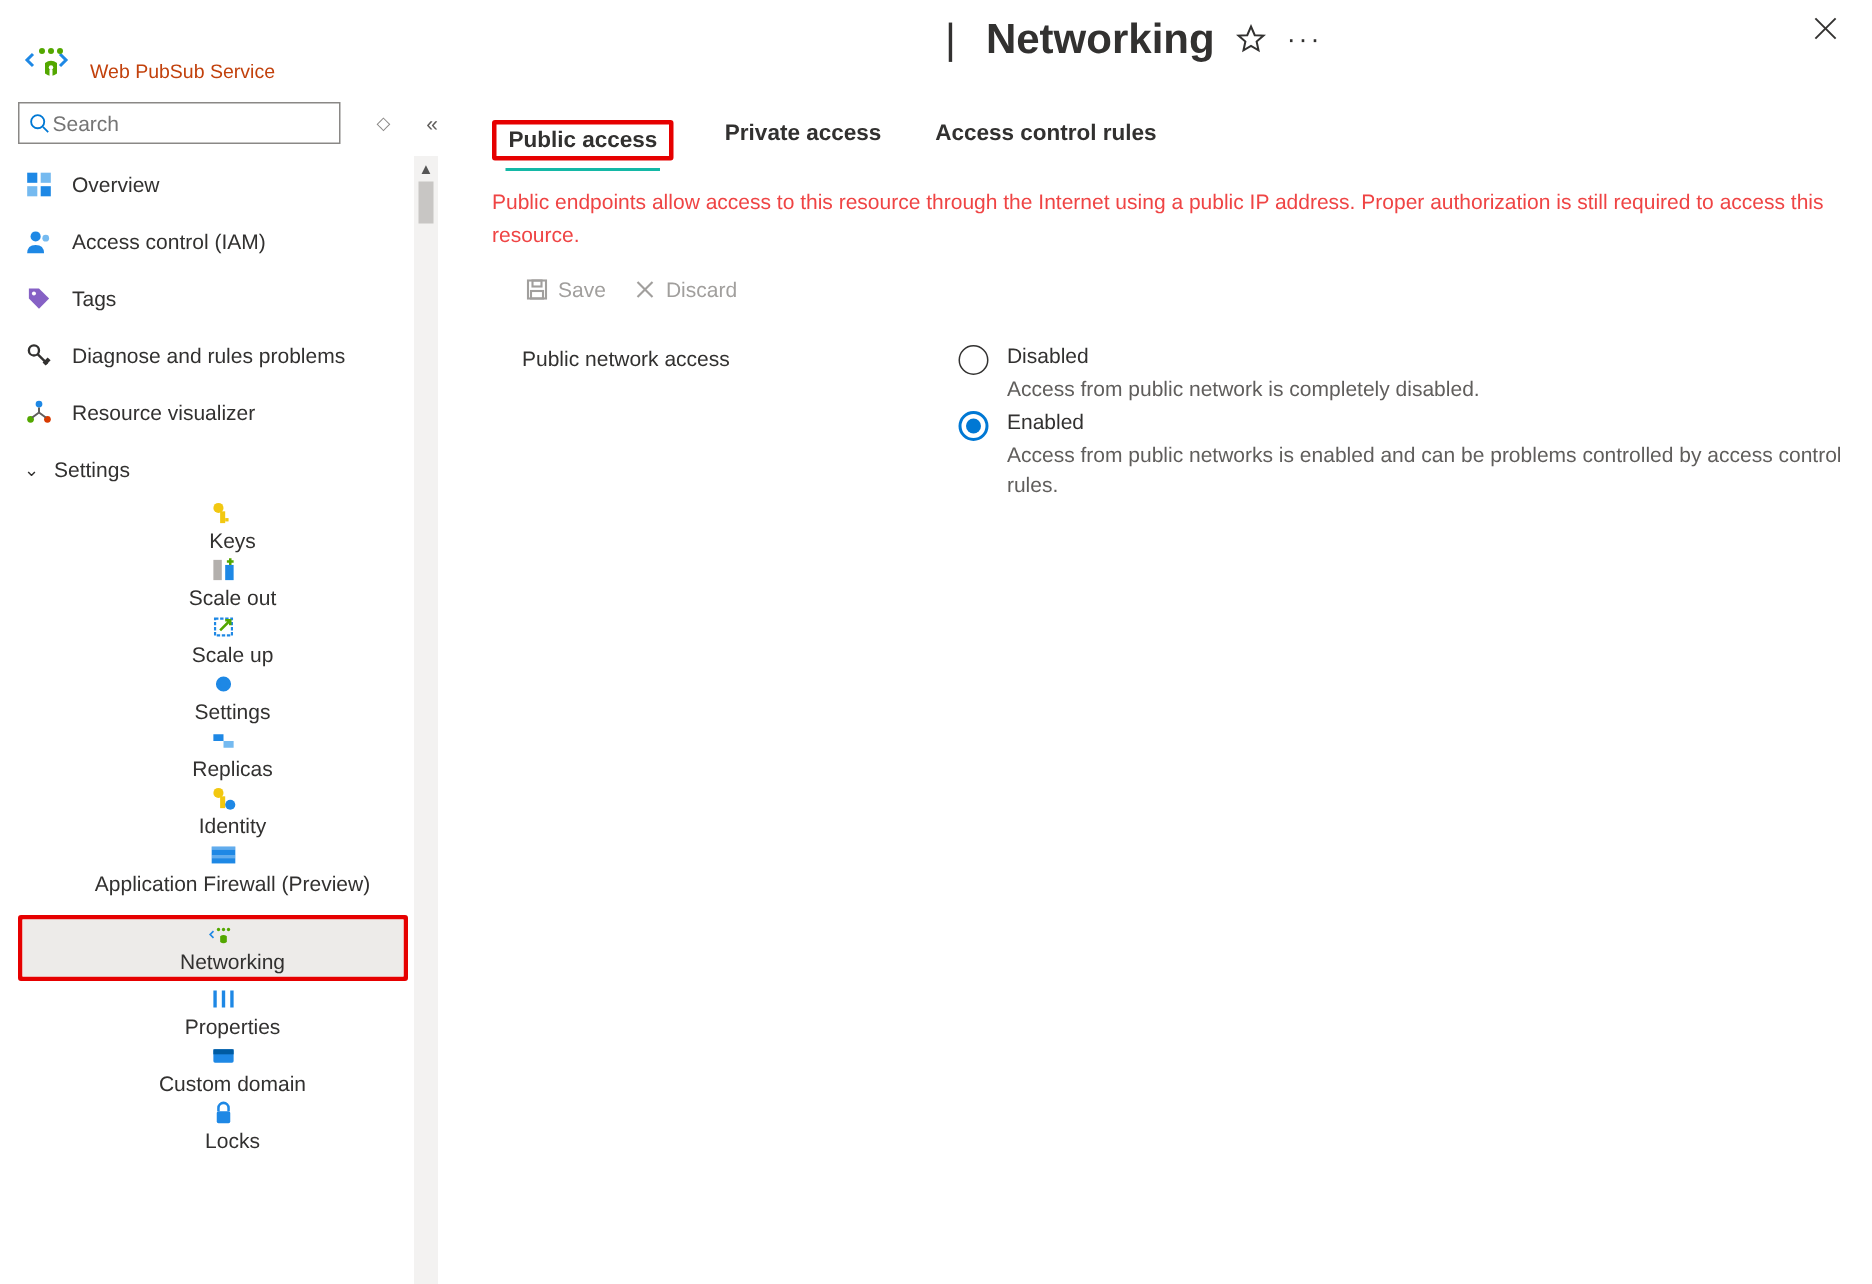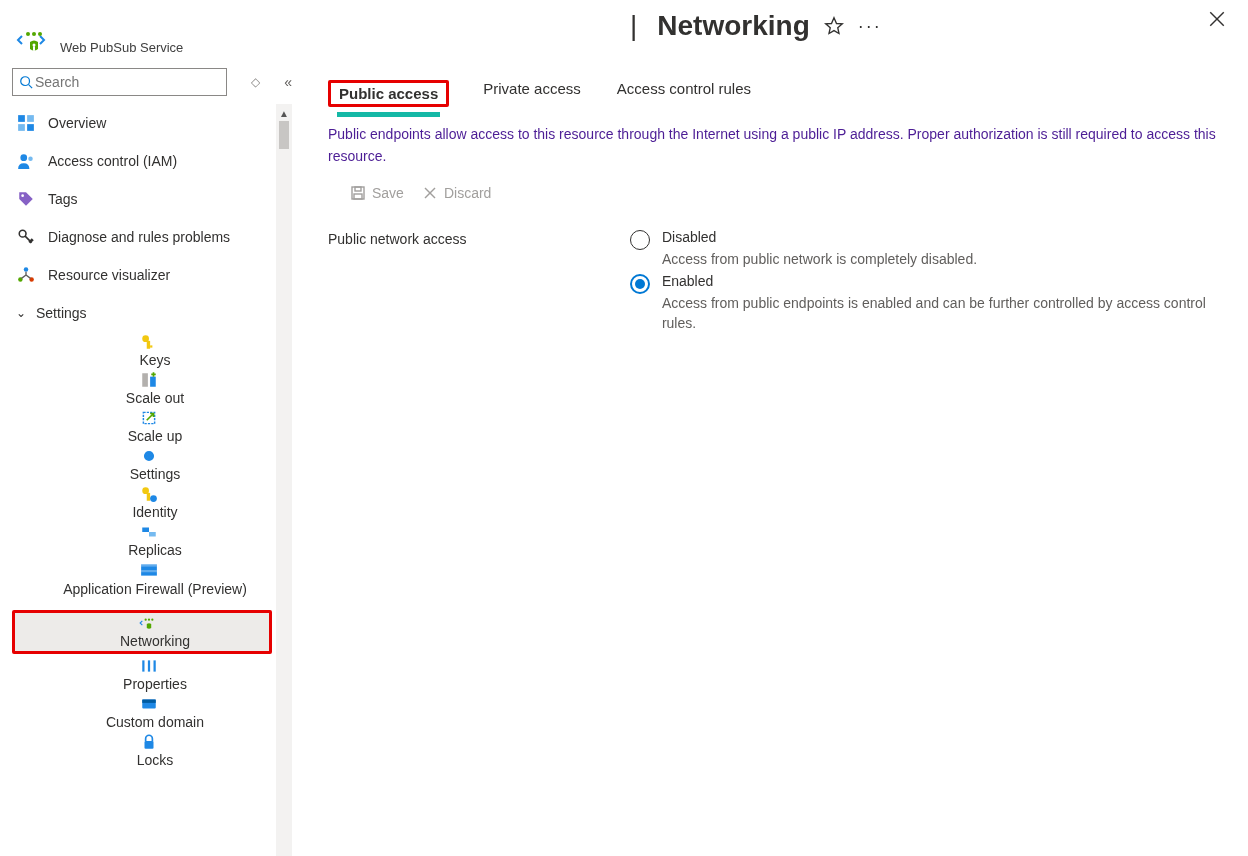--- a/index.html
+++ b/index.html
@@ -6,21 +6,21 @@
   html, body { margin:0; padding:0; font-family: "Segoe UI", Arial, sans-serif; font-size:14px; color:#323130; background:#fff; }
   .root { display:flex; flex-direction:column; width:1248px; height:856px; overflow:hidden; }
   .header { display:flex; align-items:center; justify-content:space-between; padding:10px 22px 0 10px; }
   .header-left { display:flex; align-items:center; }
   .page-title-row { display:flex; align-items:center; gap:14px; }
   .bar-sep { font-size:28px; color:#323130; margin-right:6px;}
   .page-title { font-size:28px; font-weight:600; }
   .icon-btn { cursor:pointer; color:#605e5c; display:inline-flex; align-items:center; justify-content:center; }
   .service-row { display:flex; align-items:center; padding:0 0 10px 16px; margin-top:-6px; }
   .service-icon { width:36px; height:36px; margin-right:8px; }
-  .service-name { font-size:13px; color:#404040; margin-top:14px; }
+  .service-name { font-size:13px; color:#c2410c; margin-top:14px; }
   .body { display:flex; flex:1; min-height:0; }
   
   .sidebar { width:300px; display:flex; flex-direction:column; padding:0 8px 0 12px; }
   .search-row { display:flex; align-items:center; gap:24px; margin-bottom:8px; }
   .search-box { flex:1; display:flex; align-items:center; border:1px solid #8a8886; height:28px; padding:0 6px; color:#605e5c; }
   .search-box input { border:none; outline:none; flex:1; font-size:14px; color:#323130; background:transparent; }
   .drag-handle { color:#8a8886; font-size:12px; cursor:col-resize; }
   .collapse-btn { color:#605e5c; font-size:14px; cursor:pointer; }
   .nav { overflow-y:auto; flex:1; position:relative; padding-right:4px;}
   .nav-item { display:flex; align-items:center; height:38px; padding:0 4px; cursor:pointer; }
@@ -31,27 +31,27 @@
   .nav-group-caret { width:14px; margin-right:6px; color:#323130; font-size:12px;}
   .highlight-box { border:3px solid #e60000; border-radius:2px; }
   
   .scroll-strip { width:16px; background:#f3f2f1; display:flex; flex-direction:column; align-items:center; padding-top:4px;}
   .scroll-arrow { font-size:10px; color:#555; cursor:pointer;}
   .scroll-thumb { width:10px; flex:0 0 28px; background:#c8c6c4; margin-top:2px;}
   .nav-wrap { display:flex; flex:1; min-height:0; }
   
   .main { flex:1; padding:0 20px 0 28px; overflow:auto; }
   .tabs { display:flex; gap:32px; margin-top:2px; align-items:flex-end;}
-  .tab { padding:10px 2px 10px 2px; font-size:15px; color:#323130; cursor:pointer; }
-  .tab.active { font-weight:600; border-bottom:5px solid #14b8a6; }
+  .tab { padding:10px 2px 10px 2px; font-size:15px; color:#323130; cursor:pointer;font-weight:bold; }
+  .tab.active { font-weight:600; border-bottom:2px solid #14b8a6; }
   .tab-hl { padding:2px 6px; }
-  .desc { margin-top:16px; font-size:14px; line-height:22px; color:#4c1d95; }
+  .desc { margin-top:16px; font-size:14px; line-height:22px; color:#ef4444; }
   .toolbar { margin-top:18px; display:flex; gap:18px; color:#a19f9d; font-size:14px; padding-left:22px;}
   .tool-btn { display:flex; align-items:center; gap:6px; cursor:default; }
-  .form-row { display:flex; margin-top:28px; }
+  .form-row { display:flex; margin-top:28px;margin-left:20px; }
   .form-label { width:310px; font-size:14px; padding-top:2px;}
   .radio-col { display:flex; flex-direction:column; gap:4px; }
   .radio-opt { display:flex; gap:12px; }
   .radio-circle { width:20px; height:20px; border:1px solid #323130; border-radius:50%; flex:none; display:flex; align-items:center; justify-content:center; margin-top:1px;}
   .radio-circle.checked { border:2px solid #0078d4; }
   .radio-dot { width:10px; height:10px; background:#0078d4; border-radius:50%; }
   .radio-text .r-title { font-size:14px; }
   .radio-text .r-desc { font-size:14px; color:#605e5c; margin-top:4px; line-height:20px;}
 </style>
 </head>
@@ -201,35 +201,35 @@
                 <svg width="18" height="18" viewBox="0 0 16 16" fill="#1e88e5">
                   <circle cx="8" cy="8" r="3" fill="#fff" stroke="#1e88e5" stroke-width="3"></circle>
                   <circle cx="8" cy="8" r="2" fill="#1e88e5"></circle>
                 </svg>
               </span>
             <span class="nv-label">Settings</span>
           </div>
           <div class="nav-item nav-sub">
             <span class="nv-icon">
                 <svg width="18" height="18" viewBox="0 0 16 16">
+                  <rect x="2" y="4" width="6" height="4" fill="#1e88e5"></rect>
+                  <rect x="8" y="8" width="6" height="4" fill="#75baf0"></rect>
+                </svg>
+              </span>
+            <span class="nv-label">Replicas</span>
+          </div>
+          <div class="nav-item nav-sub">
+            <span class="nv-icon">
+                <svg width="18" height="18" viewBox="0 0 16 16">
                   <circle cx="5" cy="5" r="3" fill="#f2c811"></circle>
                   <rect x="6" y="7" width="3" height="7" fill="#f2c811"></rect>
                   <circle cx="12" cy="12" r="3" fill="#1e88e5"></circle>
                 </svg>
               </span>
             <span class="nv-label">Identity</span>
-          </div>
-          <div class="nav-item nav-sub">
-            <span class="nv-icon">
-                <svg width="18" height="18" viewBox="0 0 16 16">
-                  <rect x="2" y="4" width="6" height="4" fill="#1e88e5"></rect>
-                  <rect x="8" y="8" width="6" height="4" fill="#75baf0"></rect>
-                </svg>
-              </span>
-            <span class="nv-label">Replicas</span>
           </div>
           <div class="nav-item nav-sub" style="height:48px;">
             <span class="nv-icon">
                 <svg width="18" height="18" viewBox="0 0 16 16">
                   <rect x="1" y="3" width="14" height="10" fill="#1e88e5"></rect>
                   <rect x="1" y="3" width="14" height="2" fill="#fff" opacity="0.3"></rect>
                   <rect x="1" y="8" width="14" height="2" fill="#fff" opacity="0.3"></rect>
                 </svg>
               </span>
             <span class="nv-label" style="line-height:18px;">Application Firewall (Preview)</span>
@@ -322,20 +322,20 @@
               <div class="r-title">Disabled</div>
               <div class="r-desc">Access from public network is completely disabled.</div>
             </div>
           </div>
           <div class="radio-opt">
             <span class="radio-circle checked">
                 <span class="radio-dot"></span>
               </span>
             <div class="radio-text">
               <div class="r-title">Enabled</div>
-              <div class="r-desc">Access from public endpoints is enabled and can be further controlled by access control rules.</div>
+              <div class="r-desc">Access from public networks is enabled and can be problems controlled by access control rules.</div>
             </div>
           </div>
         </div>
       </div>
     </div>
   </div>
 </div>
 
 </body></html>

